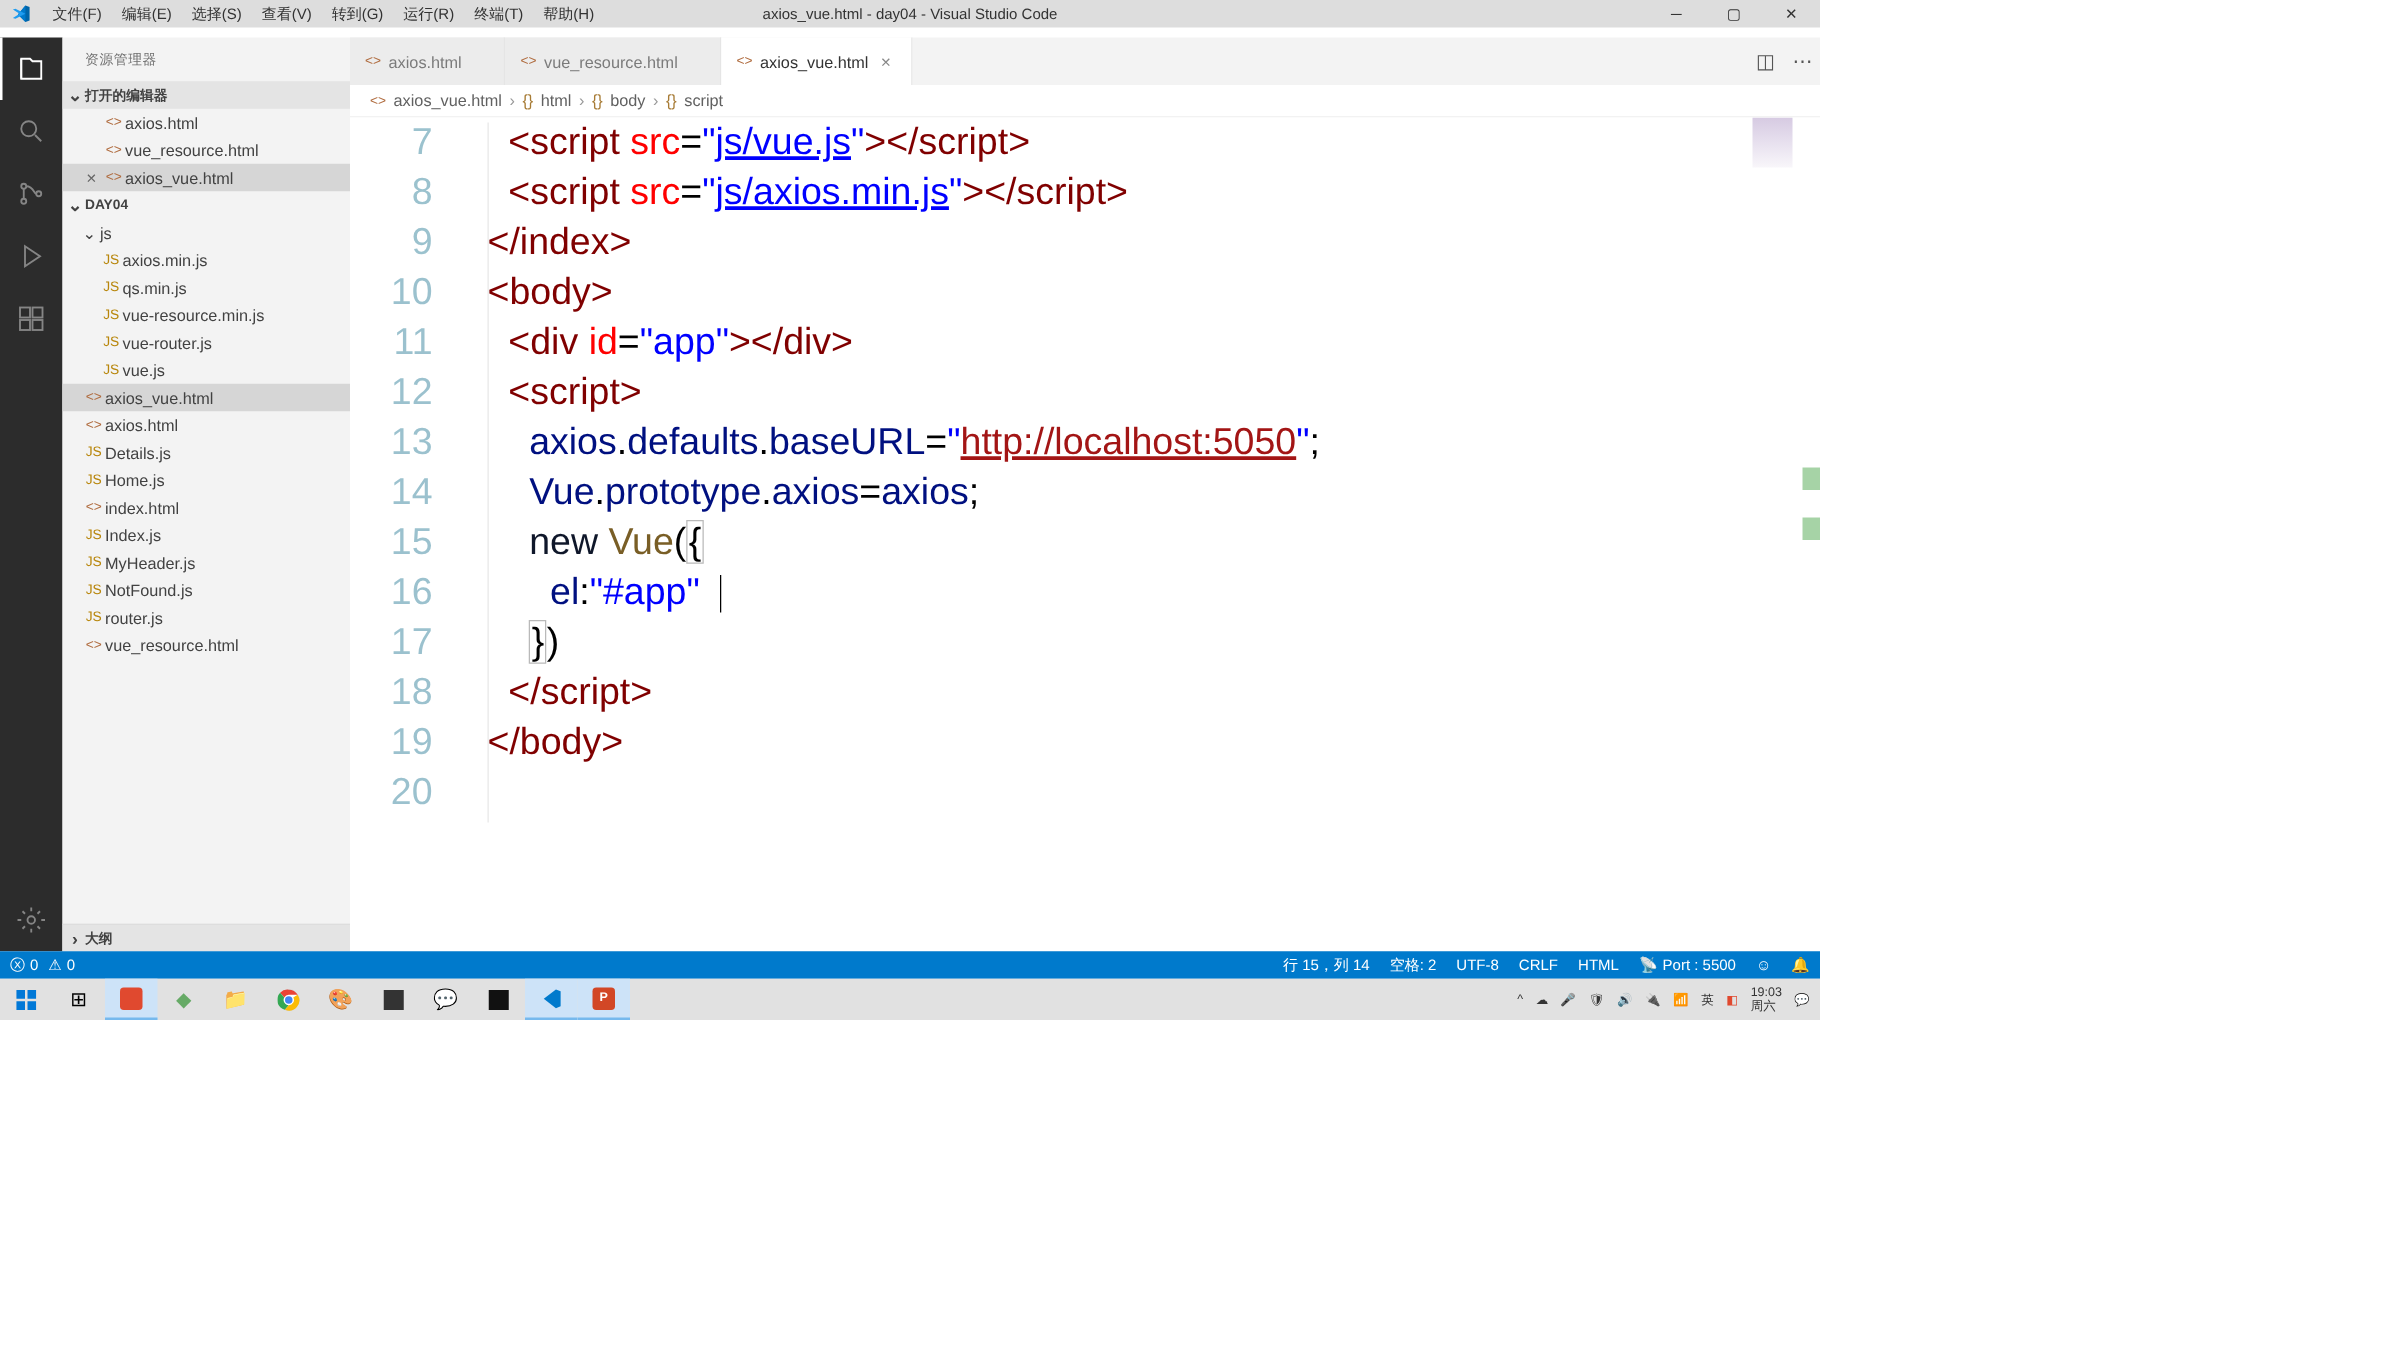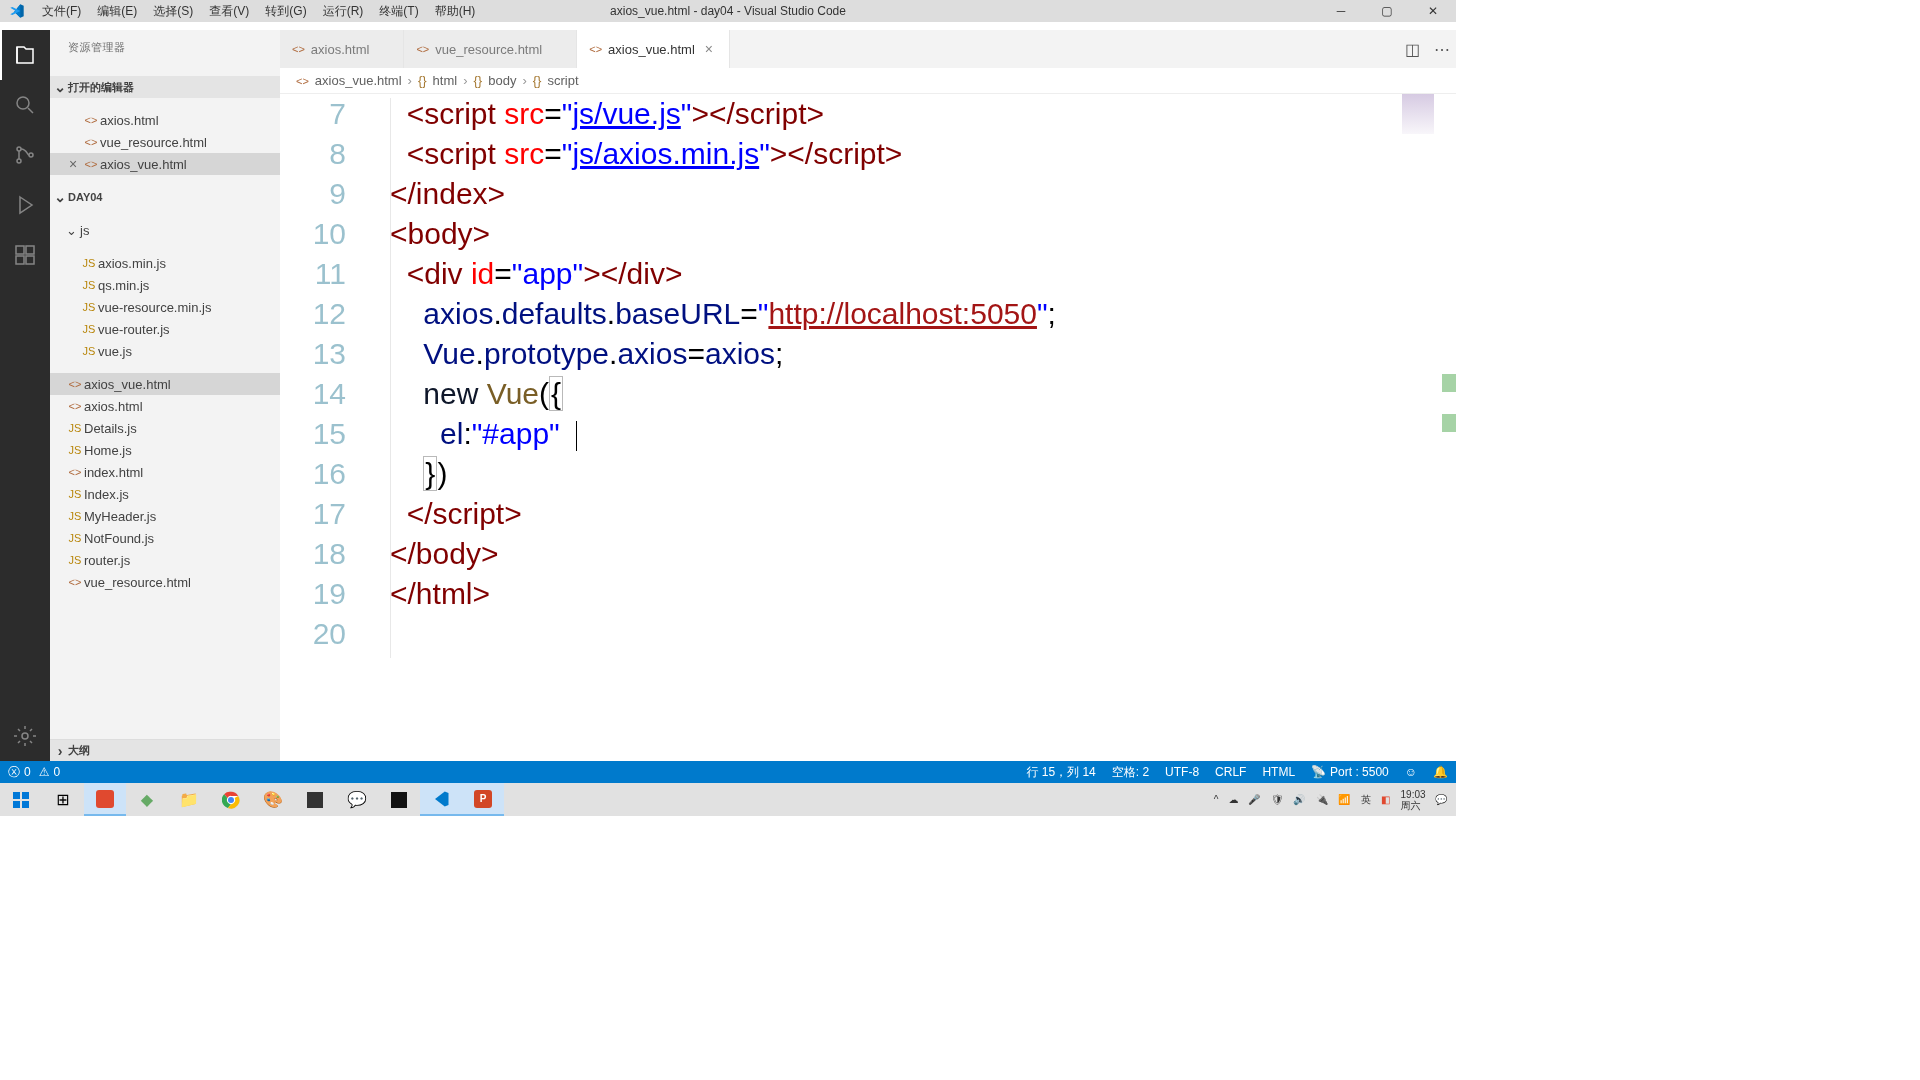--- a/index.html
+++ b/index.html
@@ -16,21 +16,21 @@
 .win-btn { width: 46px; display: flex; justify-content: center; align-items: center; font-size: 12px; color: #333; }
 
 
 .activitybar { position: absolute; left: 0; top: 30px; bottom: 55px; width: 50px; background: #2c2c2c; display: flex; flex-direction: column; align-items: center; }
 .activity-item { width: 50px; height: 50px; display: flex; justify-content: center; align-items: center; color: #858585; position: relative; }
 .activity-item.active { color: #fff; }
 .activity-item.active::before { content: ''; position: absolute; left: 0; top: 0; bottom: 0; width: 2px; background: #fff; }
 .activity-spacer { flex: 1; }
 
 
-.sidebar { position: absolute; left: 50px; top: 30px; bottom: 55px; width: 230px; background: #f3f3f3; display: flex; flex-direction: column; font-size: 13px; color: #616161; overflow: hidden; gap: 11px; }
+.sidebar { position: absolute; left: 50px; top: 30px; bottom: 55px; width: 230px; background: #f3f3f3; display: flex; flex-direction: column; font-size: 13px; color: #616161; overflow: hidden; }
 .sidebar-title { height: 35px; padding: 0 18px; display: flex; align-items: center; font-size: 11px; letter-spacing: 0.5px; color: #6f6f6f; }
 .sidebar-section-hd { height: 22px; display: flex; align-items: center; background: #e4e4e4; font-weight: 700; font-size: 11px; color: #424242; padding-left: 2px; }
 .sidebar-section-hd .chev { width: 16px; text-align: center; font-size: 14px; }
 .sidebar-list { }
 .sidebar-row { height: 22px; display: flex; align-items: center; padding-left: 14px; color: #424242; }
 .sidebar-row .close { width: 18px; text-align: center; color: #666; font-size: 14px; }
 .sidebar-row .noclose { width: 18px; }
 .sidebar-row .ficon { width: 18px; text-align: center; color: #b06c3f; font-size: 11px; }
 .sidebar-row .ficon.js { color: #b8860b; }
 .sidebar-row.selected { background: #d6d6d6; }
@@ -322,28 +322,28 @@
       <div class="ln">19</div>
       <div class="ln">20</div>
     </div>
   <div class="indent-guide" style="left:110px; top:4px; height:560px;"></div>
   <div class="code" id="code-area">
       <div class="line">  <span class="c-punct">&lt;</span><span class="c-tag">script</span> <span class="c-attr">src</span><span class="c-plain">=</span><span class="c-str">"</span><span class="c-link">js/vue.js</span><span class="c-str">"</span><span class="c-punct">&gt;&lt;/</span><span class="c-tag">script</span><span class="c-punct">&gt;</span></div>
       <div class="line">  <span class="c-punct">&lt;</span><span class="c-tag">script</span> <span class="c-attr">src</span><span class="c-plain">=</span><span class="c-str">"</span><span class="c-link">js/axios.min.js</span><span class="c-str">"</span><span class="c-punct">&gt;&lt;/</span><span class="c-tag">script</span><span class="c-punct">&gt;</span></div>
       <div class="line"><span class="c-punct">&lt;/</span><span class="c-tag">index</span><span class="c-punct">&gt;</span></div>
       <div class="line"><span class="c-punct">&lt;</span><span class="c-tag">body</span><span class="c-punct">&gt;</span></div>
       <div class="line">  <span class="c-punct">&lt;</span><span class="c-tag">div</span> <span class="c-attr">id</span><span class="c-plain">=</span><span class="c-str">"app"</span><span class="c-punct">&gt;&lt;/</span><span class="c-tag">div</span><span class="c-punct">&gt;</span></div>
+      <div class="line">  <span class="c-punct">&lt;</span><span class="c-tag">script</span><span class="c-punct">&gt;</span></div>
       <div class="line">    <span class="c-id">axios</span><span class="c-plain">.</span><span class="c-id">defaults</span><span class="c-plain">.</span><span class="c-id">baseURL</span><span class="c-plain">=</span><span class="c-str">"</span><span class="c-link" style="color:#a31515;text-decoration-color:#a31515">http://localhost:5050</span><span class="c-str">"</span><span class="c-plain">;</span></div>
       <div class="line">    <span class="c-id">Vue</span><span class="c-plain">.</span><span class="c-id">prototype</span><span class="c-plain">.</span><span class="c-id">axios</span><span class="c-plain">=</span><span class="c-id">axios</span><span class="c-plain">;</span></div>
       <div class="line">    <span class="c-kw">new</span> <span class="c-fn">Vue</span><span class="c-plain">(</span><span class="c-plain bracket-box" style="padding:0 1px">{</span></div>
       <div class="line">      <span class="c-id">el</span><span class="c-plain">:</span><span class="c-str">"#app"</span>  <span class="cursor"></span></div>
       <div class="line">    <span class="c-plain bracket-box" style="padding:0 1px">}</span><span class="c-plain">)</span></div>
       <div class="line">  <span class="c-punct">&lt;/</span><span class="c-tag">script</span><span class="c-punct">&gt;</span></div>
       <div class="line"><span class="c-punct">&lt;/</span><span class="c-tag">body</span><span class="c-punct">&gt;</span></div>
-      <div class="line"><span class="c-punct">&lt;/</span><span class="c-tag">html</span><span class="c-punct">&gt;</span></div>
     </div>
   <div class="minimap"></div>
   <div class="scroll-track">
     <div class="scroll-mark" style="top:280px"></div>
     <div class="scroll-mark" style="top:320px"></div>
   </div>
 </div>
 
 <div class="statusbar">
   <div class="left">

